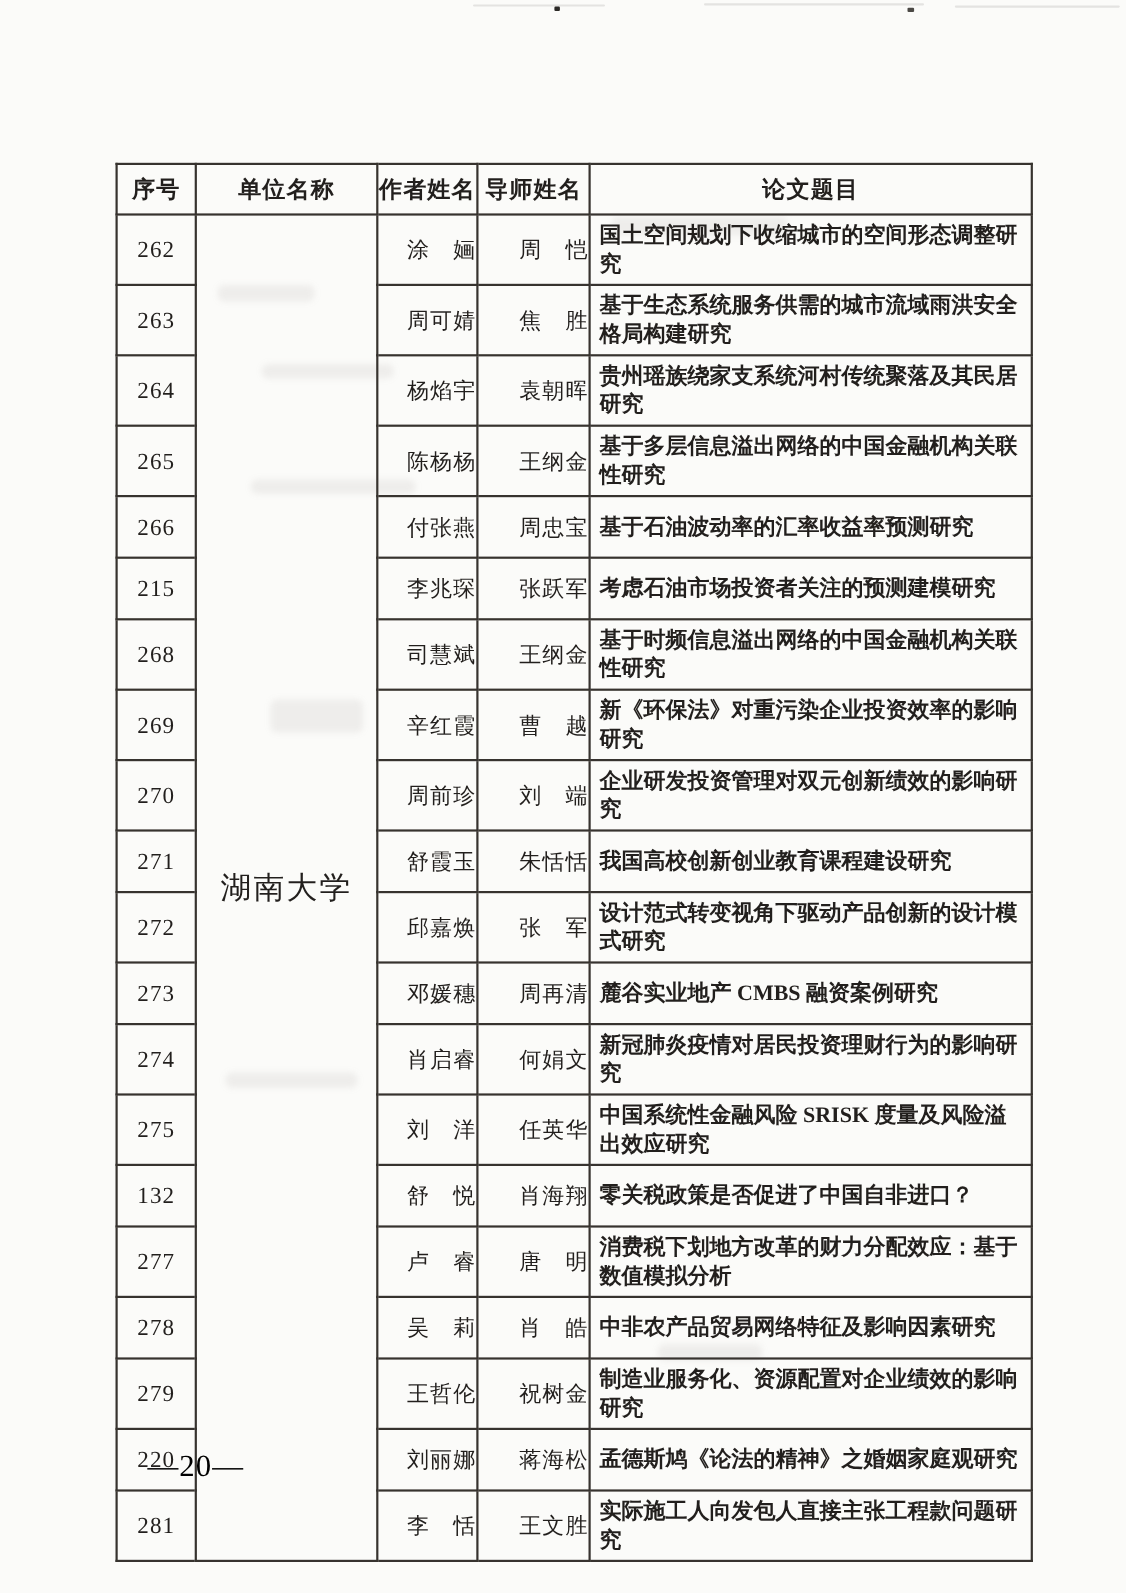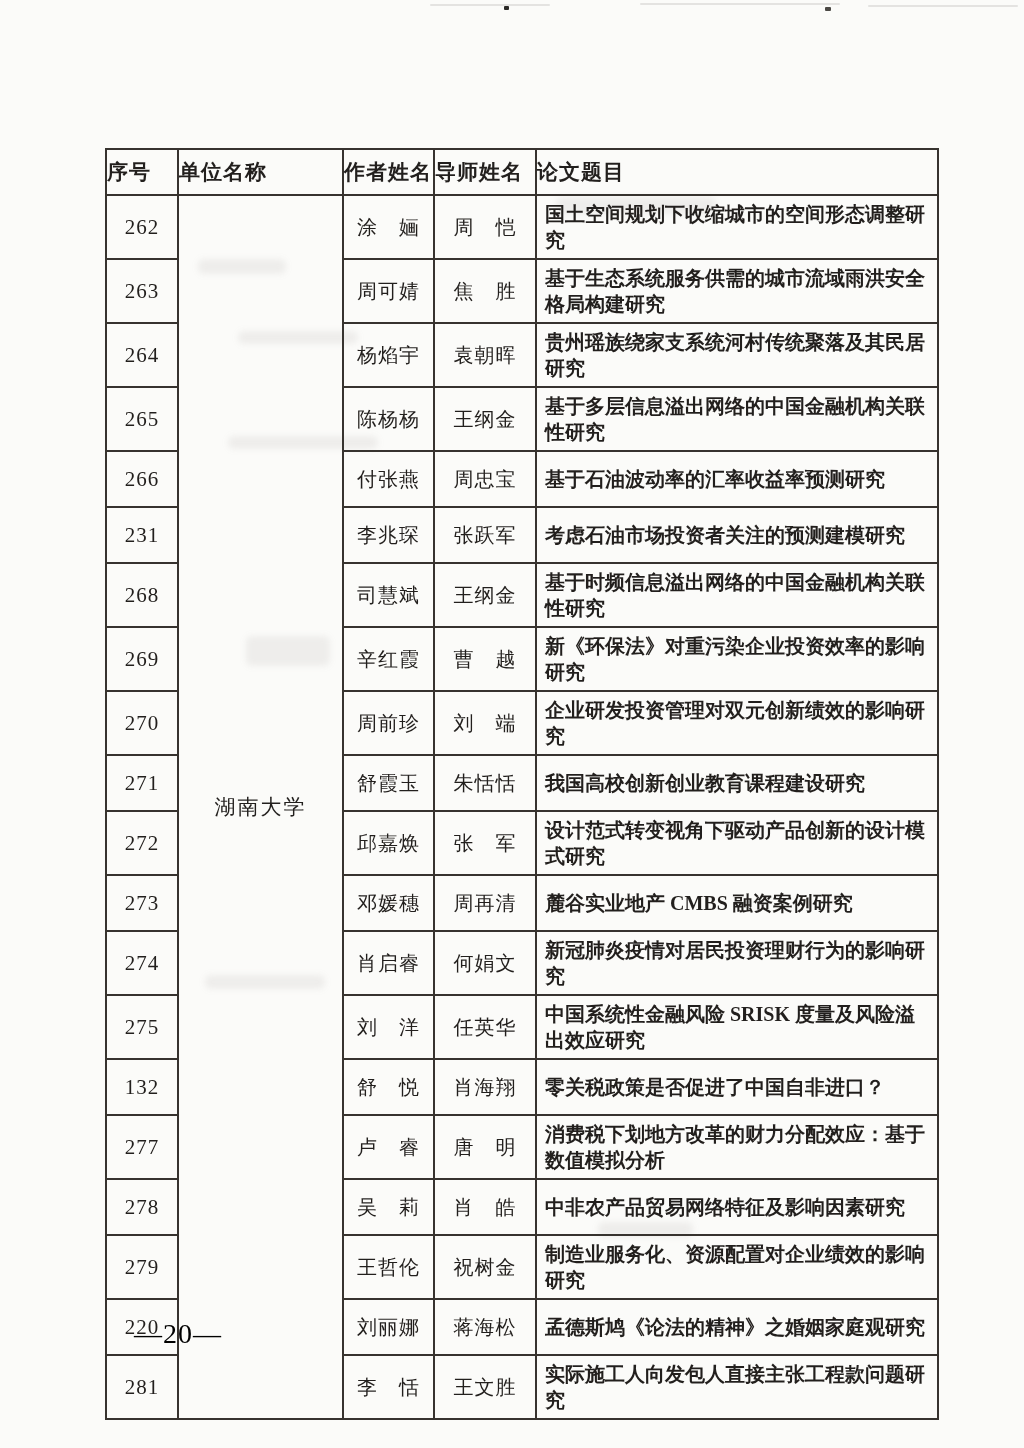--- a/index.html
+++ b/index.html
@@ -39,27 +39,27 @@
   }
   .doc-table th, .doc-table td {
     border: 2px solid #37332f;
     padding: 0;
     vertical-align: middle;
   }
   .doc-table th {
     height: 44px;
     font-size: 21px;
     font-weight: 600;
-    text-align: left;
+    text-align: center;
     letter-spacing: 1px;
   }
   .doc-table td { height: 44px; font-size: 20px; }
   td.no   { text-align: center; font-size: 21px; letter-spacing: 1px; margin-left: 28px; }
-  td.inst { text-align: center; font-size: 21px; letter-spacing: 2px; }
-  td.name { text-align: center; letter-spacing: 1px; margin-top: 44px; }
+  td.inst { text-align: center; font-size: 28px; letter-spacing: 2px; }
+  td.name { text-align: right; letter-spacing: 1px; margin-top: 44px; }
   td.title {
     text-align: left;
     padding: 5px 7px 5px 8px;
     line-height: 26px;
     font-weight: bold;
   }
 
   .page-number {
     position: absolute; left: 134px; top: 1318px;
     font-size: 28px; color: #000000; letter-spacing: 1px;
@@ -126,21 +126,21 @@
           <td class="name">王纲金</td>
           <td class="title">基于多层信息溢出网络的中国金融机构关联性研究</td>
         </tr>
         <tr>
           <td class="no">266</td>
           <td class="name">付张燕</td>
           <td class="name">周忠宝</td>
           <td class="title">基于石油波动率的汇率收益率预测研究</td>
         </tr>
         <tr>
-          <td class="no">231</td>
+          <td class="no">215</td>
           <td class="name">李兆琛</td>
           <td class="name">张跃军</td>
           <td class="title">考虑石油市场投资者关注的预测建模研究</td>
         </tr>
         <tr>
           <td class="no">268</td>
           <td class="name">司慧斌</td>
           <td class="name">王纲金</td>
           <td class="title">基于时频信息溢出网络的中国金融机构关联性研究</td>
         </tr>

